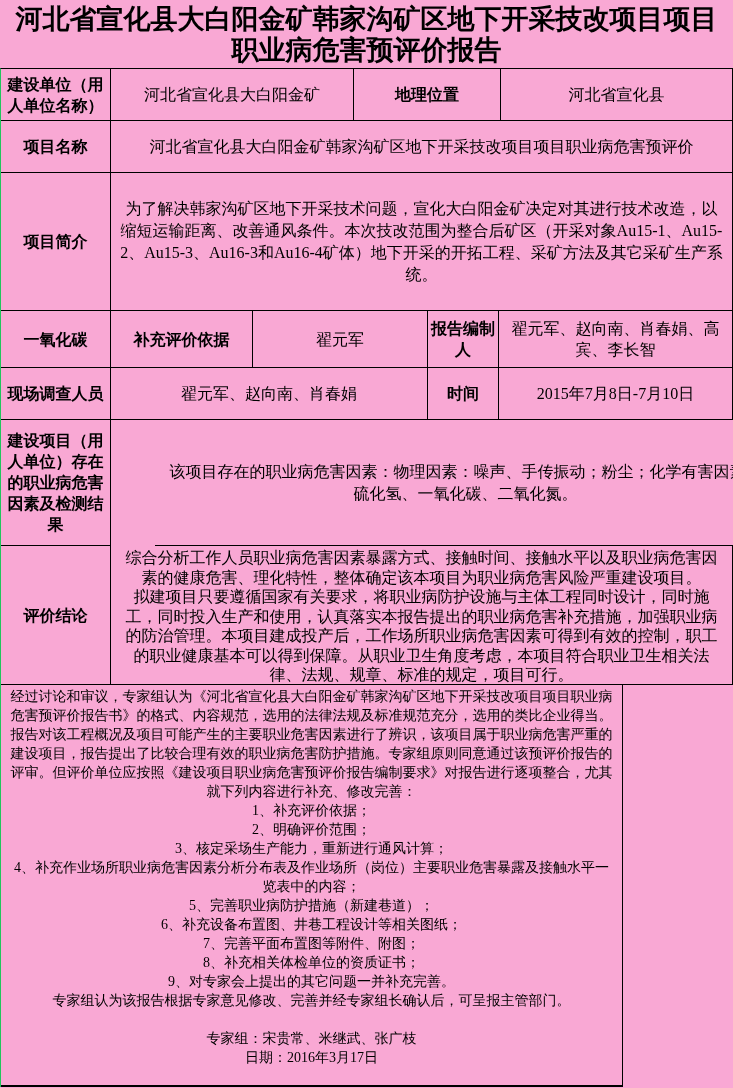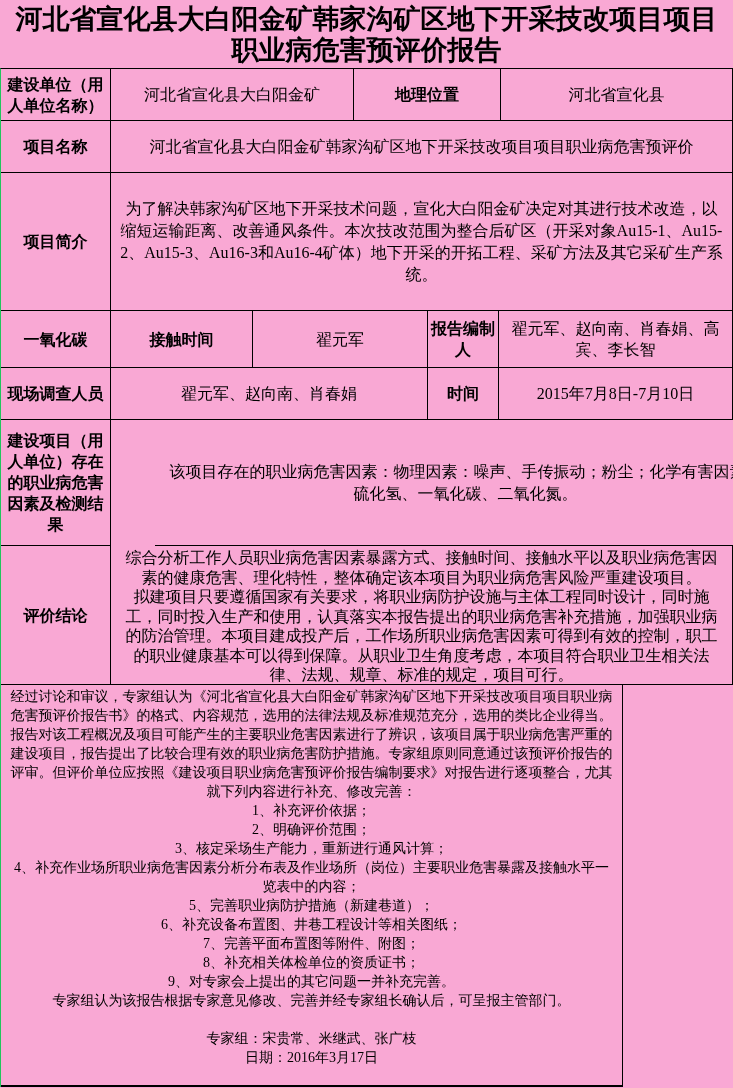--- a/index.html
+++ b/index.html
@@ -88,21 +88,21 @@
 
     <div class="row r3">
       <div class="cell lab w-label">项目简介</div>
       <div class="cell val left longtext w-wide">
         <span class="block">为了解决韩家沟矿区地下开采技术问题，宣化大白阳金矿决定对其进行技术改造，以缩短运输距离、改善通风条件。本次技改范围为整合后矿区（开采对象Au15-1、Au15-2、Au15-3、Au16-3和Au16-4矿体）地下开采的开拓工程、采矿方法及其它采矿生产系统。</span>
       </div>
     </div>
 
     <div class="row r4">
       <div class="cell lab w-label">一氧化碳</div>
-      <div class="cell lab w-r4a">接触时间</div>
+      <div class="cell lab w-r4a">补充评价依据</div>
       <div class="cell val w-r4b">翟元军</div>
       <div class="cell lab w-narrow">报告编制人</div>
       <div class="cell val w-last">翟元军、赵向南、肖春娟、高宾、李长智</div>
     </div>
 
     <div class="row r5">
       <div class="cell lab w-label">现场调查人员</div>
       <div class="cell val w-r5mid">翟元军、赵向南、肖春娟</div>
       <div class="cell lab w-narrow">时间</div>
       <div class="cell val w-last">2015年7月8日-7月10日</div>

